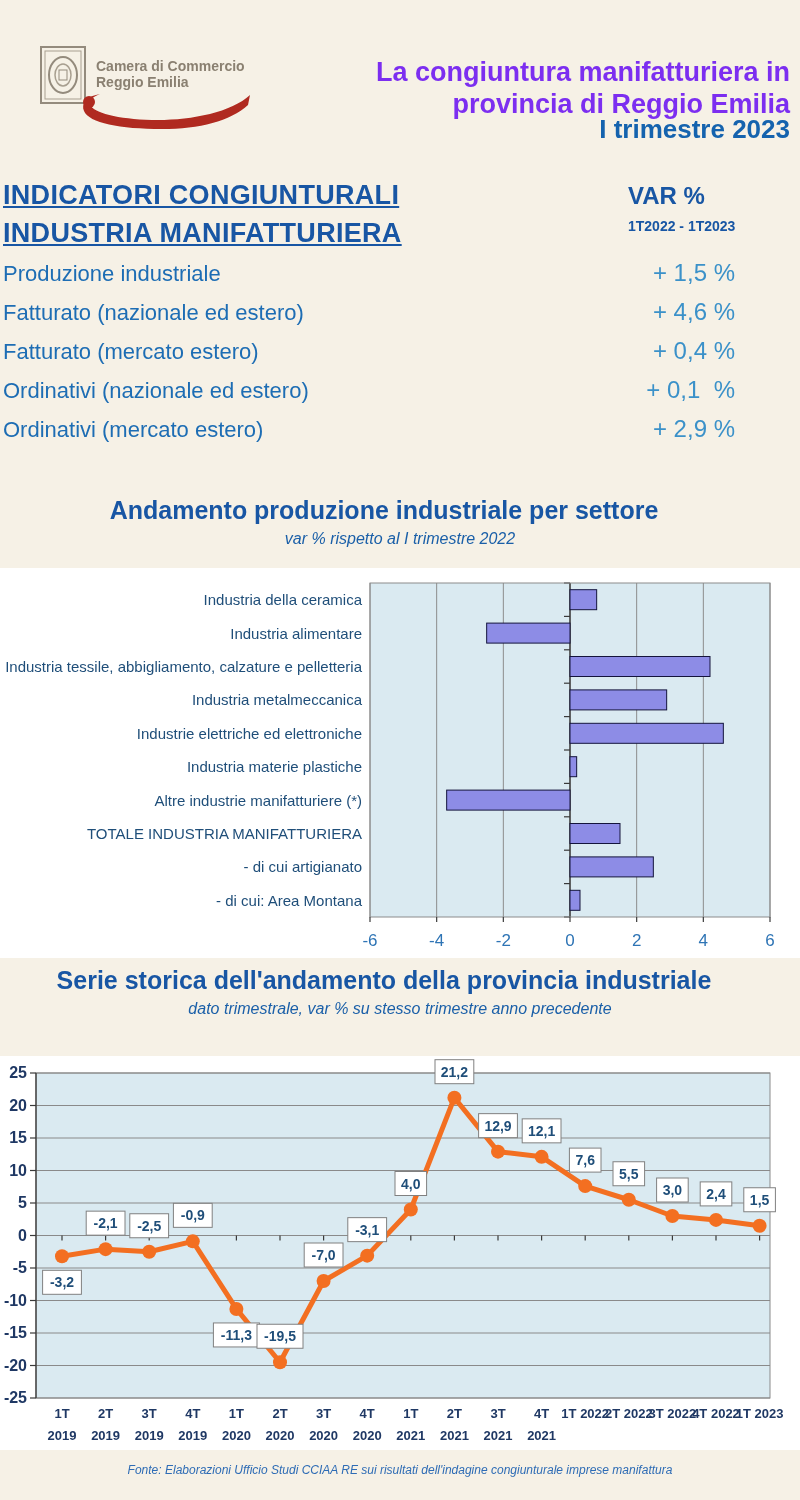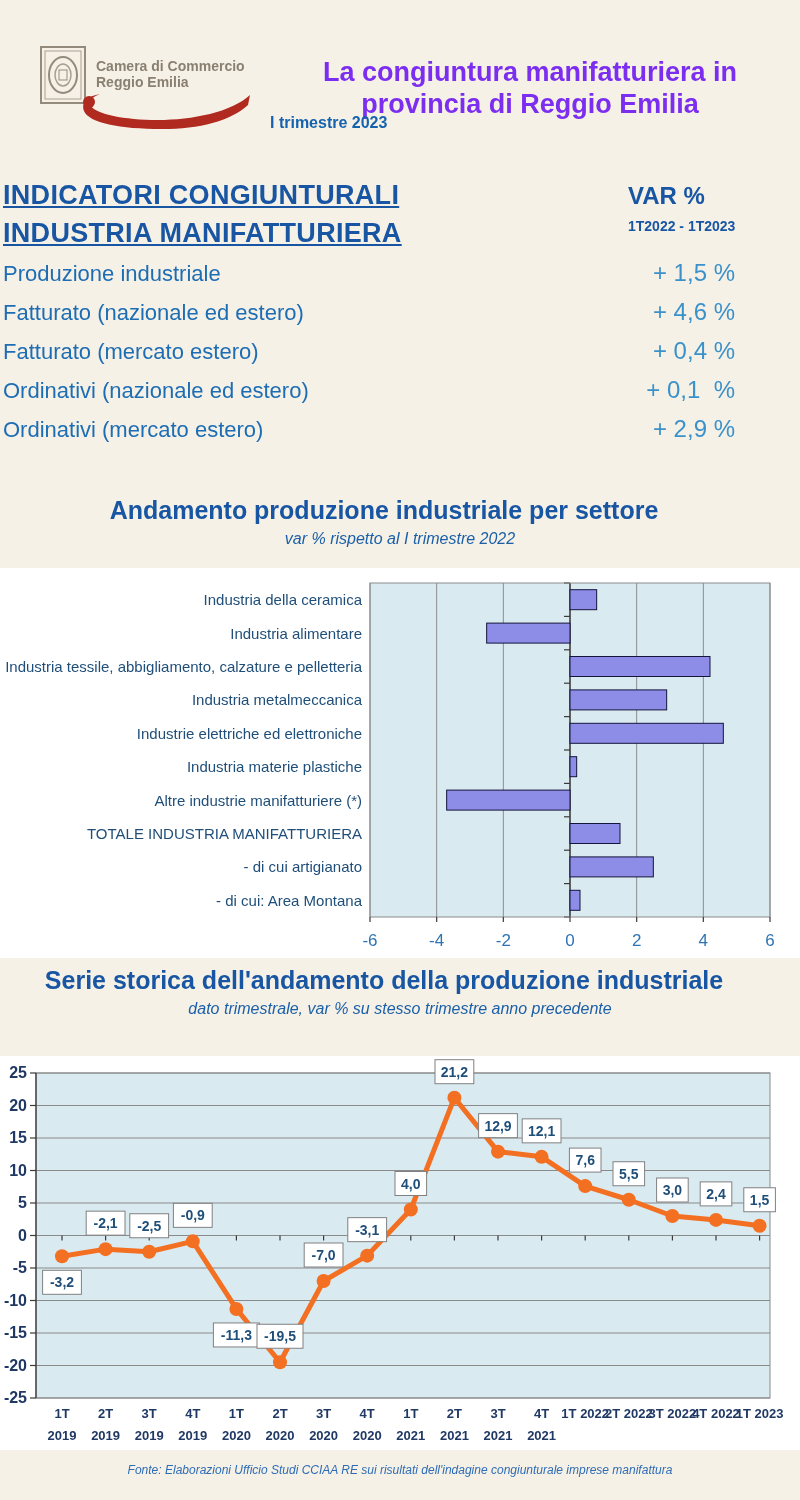--- a/index.html
+++ b/index.html
@@ -8,24 +8,24 @@
   .band{position:absolute;left:0;width:800px;background:#ffffff;}
   #bar-band{top:568px;height:390px;}
   #line-band{top:1056px;height:394px;}
 
   
   .logo{position:absolute;left:36px;top:42px;width:230px;height:84px;}
   .logo-emblem{position:absolute;left:2px;top:2px;}
   .logo-text{position:absolute;left:60px;top:16px;color:#8a8071;font-weight:700;
              font-size:14px;line-height:16px;white-space:nowrap;}
   .logo-swoosh{position:absolute;left:44px;top:50px;}
-  .main-title{position:absolute;left:270px;top:38px;width:520px;text-align:center;
+  .main-title{position:absolute;left:270px;top:38px;width:520px;text-align:right;
               color:#7c2ef0;font-size:27px;font-weight:700;line-height:32px;}
-  .period{position:absolute;left:270px;top:114px;width:520px;text-align:left;
-          color:#1563ae;font-size:16px;font-weight:700;}
+  .period{position:absolute;left:270px;top:114px;width:520px;text-align:right;
+          color:#1563ae;font-size:26px;font-weight:700;}
 
   
   .ind-heading{position:absolute;left:3px;top:176px;color:#1856a4;font-size:27px;
                font-weight:700;line-height:38px;letter-spacing:0.3px;text-decoration:underline;}
   .var-block{position:absolute;left:628px;top:182px;width:166px;text-align:left;color:#1856a4;}
   .var-label{font-size:24px;font-weight:700;}
   .var-period{font-size:14px;font-weight:700;margin-top:8px;}
   #ind-rows{position:absolute;left:3px;top:259px;width:732px;}
   .ind-row{display:flex;justify-content:space-between;align-items:baseline;height:39px;}
   .ind-label{color:#1d6db4;font-size:22px;}
@@ -156,21 +156,21 @@
         <text x="362" y="104" text-anchor="end" font-size="15" fill="#1f4e79">Industria tessile, abbigliamento, calzature e pelletteria</text>
         <text x="362" y="137.39999999999998" text-anchor="end" font-size="15" fill="#1f4e79">Industria metalmeccanica</text>
         <text x="362" y="170.79999999999998" text-anchor="end" font-size="15" fill="#1f4e79">Industrie elettriche ed elettroniche</text>
         <text x="362" y="204.2" text-anchor="end" font-size="15" fill="#1f4e79">Industria materie plastiche</text>
         <text x="362" y="237.59999999999997" text-anchor="end" font-size="15" fill="#1f4e79">Altre industrie manifatturiere (*)</text>
         <text x="362" y="271" text-anchor="end" font-size="15" fill="#1f4e79">TOTALE INDUSTRIA MANIFATTURIERA</text>
         <text x="362" y="304.4" text-anchor="end" font-size="15" fill="#1f4e79">- di cui artigianato</text>
         <text x="362" y="337.79999999999995" text-anchor="end" font-size="15" fill="#1f4e79">- di cui: Area Montana</text>
       </svg></div>
 
-  <div class="sec-title" id="sec2-title">Serie storica dell'andamento della produzione industriale</div>
+  <div class="sec-title" id="sec2-title">Serie storica dell'andamento della provincia industriale</div>
   <div class="sec-sub" id="sec2-sub">dato trimestrale, var % su stesso trimestre anno precedente</div>
   <div class="band" id="line-band"><svg width="800" height="394" viewBox="0 0 800 394">
         <rect x="36" y="17" width="734" height="325" fill="#daeaf1"></rect>
         <line x1="36" x2="770" y1="17" y2="17" stroke="#8a8a8a" stroke-width="1"></line>
         <line x1="36" x2="770" y1="49.5" y2="49.5" stroke="#8a8a8a" stroke-width="1"></line>
         <line x1="36" x2="770" y1="82" y2="82" stroke="#8a8a8a" stroke-width="1"></line>
         <line x1="36" x2="770" y1="114.5" y2="114.5" stroke="#8a8a8a" stroke-width="1"></line>
         <line x1="36" x2="770" y1="147" y2="147" stroke="#8a8a8a" stroke-width="1"></line>
         <line x1="36" x2="770" y1="179.5" y2="179.5" stroke="#8a8a8a" stroke-width="1"></line>
         <line x1="36" x2="770" y1="212" y2="212" stroke="#8a8a8a" stroke-width="1"></line>

